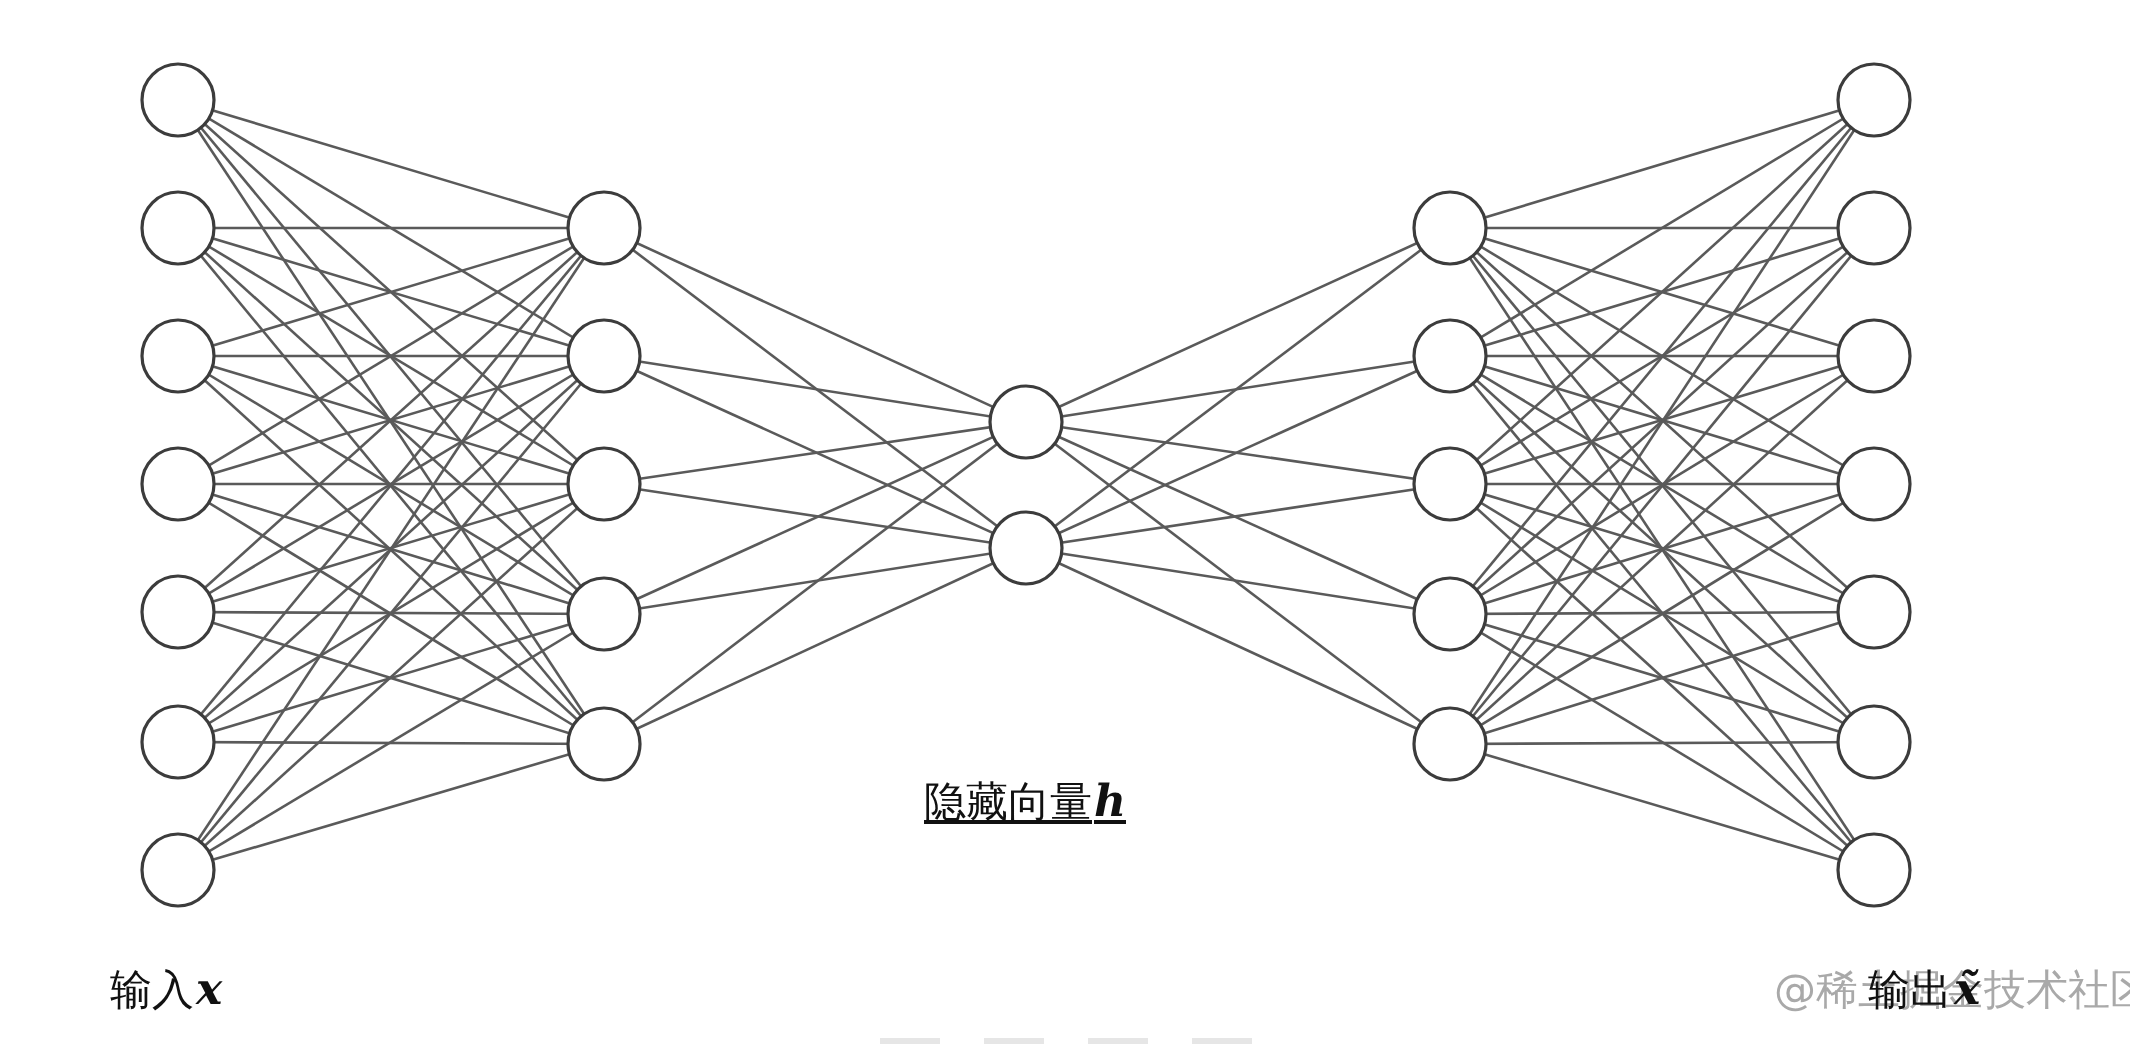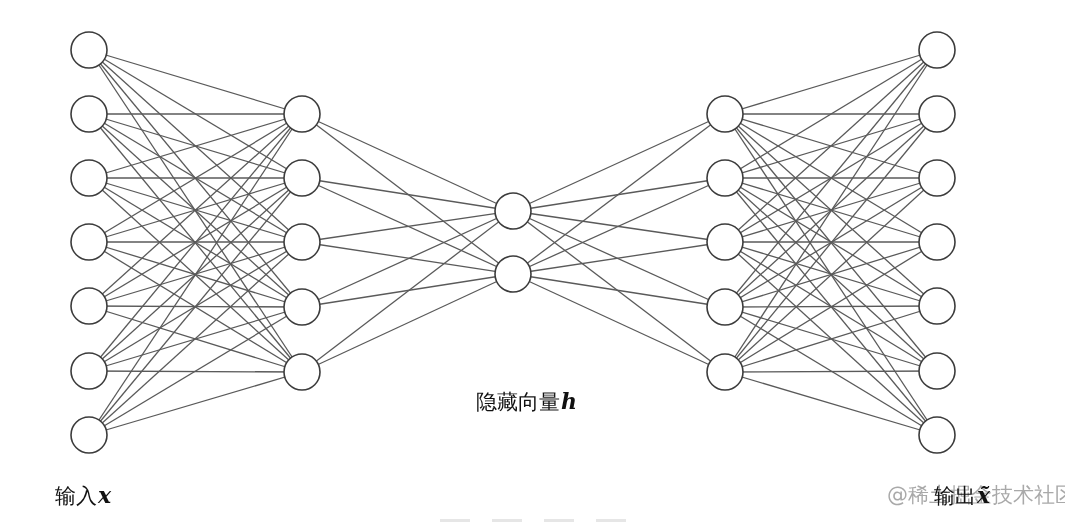--- a/index.html
+++ b/index.html
@@ -38,21 +38,21 @@
       line-height: 1;
     }
     .label .math {
       font-family: "DejaVu Serif", "Liberation Serif", serif;
       font-style: italic;
       font-weight: bold;
       font-size: 22px;
       margin-left: 1px;
     }
     #label-input { left: 55px; top: 484px; }
-    #label-hidden { left: 476px; top: 390px; }
+    #label-hidden { left: 462px; top: 390px; text-decoration: underline; }
     #label-output { left: 906px; top: 484px; padding-left: 28px; }
     .watermark {
       position: absolute;
       left: 887px;
       top: 485px;
       font-family: "DejaVu Sans", "Liberation Sans", sans-serif;
       font-size: 21px;
       color: rgba(140,140,140,0.75);
       white-space: nowrap;
       line-height: 1;

